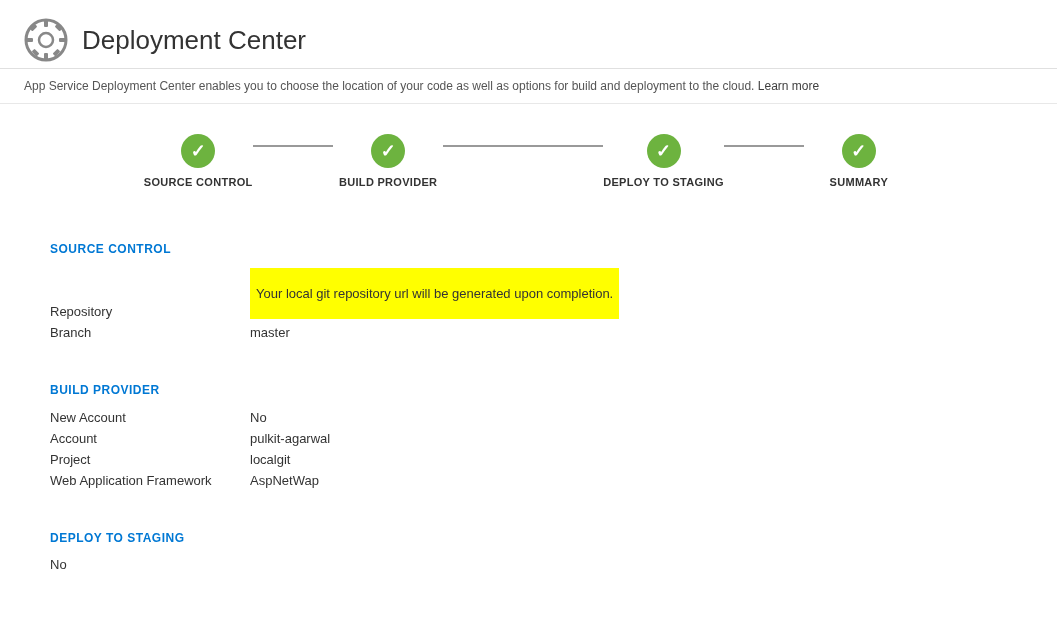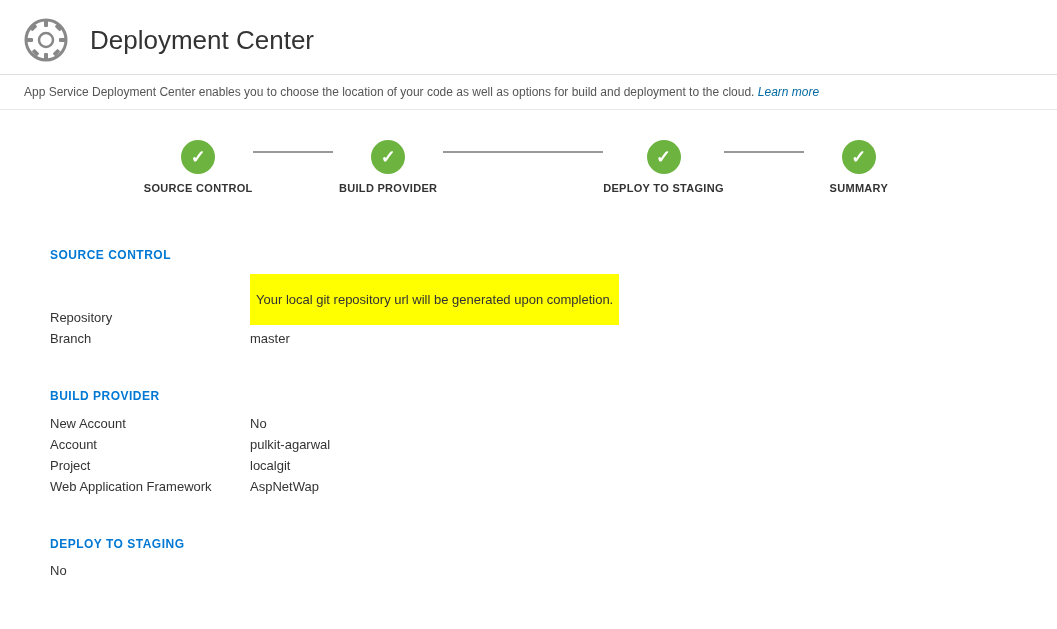--- a/index.html
+++ b/index.html
@@ -3,46 +3,45 @@
   <meta charset="utf-8">
   <style>
     * { box-sizing: border-box; margin: 0; padding: 0; }
     body {
       font-family: 'Segoe UI', Arial, sans-serif;
       font-size: 13px;
       color: #333;
       background: #fff;
     }
     .header {
-      padding: 18px 24px 12px 24px;
+      padding: 18px 24px 6px 24px;
       border-bottom: 1px solid #e0e0e0;
       display: flex;
       align-items: center;
-      gap: 22px;
+      gap: 14px;
     }
     .header-icon {
       width: 44px;
       height: 44px;
       color: #666;
     }
     .header-title {
       font-size: 26px;
       font-weight: 300;
       color: #333;
     }
     .subtext {
       padding: 10px 24px;
       font-size: 12px;
       color: #555;
       border-bottom: 1px solid #e8e8e8;
     }
     .subtext a {
-      color: #0369a1;
+      color: #404040;
       text-decoration: none;
-      font-style: italic;
     }
     .wizard-steps {
       display: flex;
       align-items: center;
       justify-content: center;
       padding: 30px 0 24px 0;
       position: relative;
     }
     .step-container {
       display: flex;

